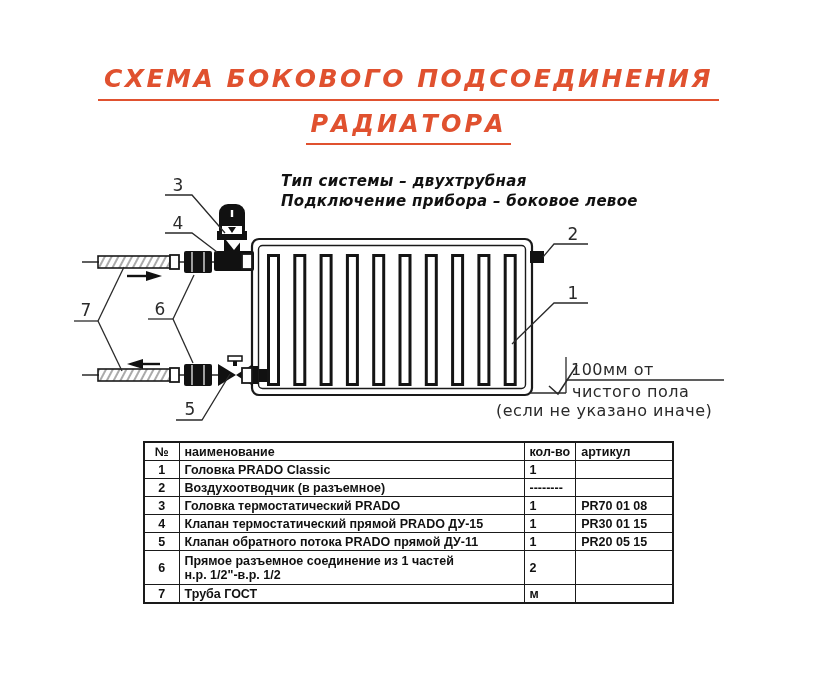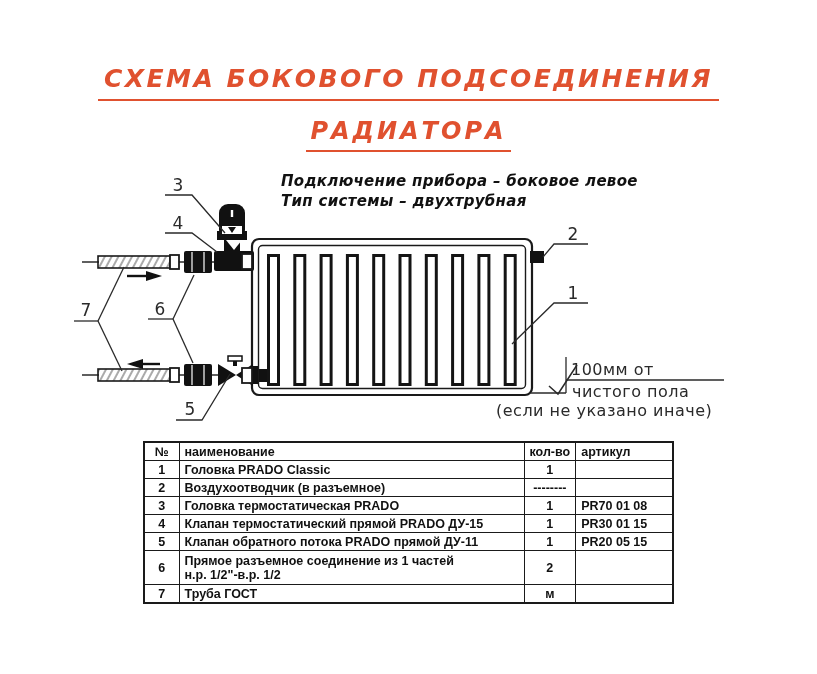--- a/index.html
+++ b/index.html
@@ -4,21 +4,21 @@
 <style>
   html,body{margin:0;padding:0;background:#fff;}
   .page{position:relative;width:817px;height:674px;background:#fff;overflow:hidden;
         font-family:"DejaVu Sans",sans-serif;color:#1a1a1a;}
 
   
   .title-wrap{position:absolute;top:64px;left:0;width:100%;text-align:center;}
   .title-line{display:inline-block;color:#e0512f;font-style:italic;font-weight:bold;
               font-size:25px;letter-spacing:2.5px;border-bottom:2.5px solid #e0512f;
               padding:0 6px 6px 6px;}
-  .title-line2{display:inline-block;margin-top:16px;color:#e0512f;font-style:italic;font-weight:bold;
+  .title-line2{display:inline-block;margin-top:9px;color:#e0512f;font-style:italic;font-weight:bold;
               font-size:24px;letter-spacing:3px;border-bottom:2.5px solid #e0512f;
               padding:0 4px 5px 4px;}
 
   
   .notes{position:absolute;left:281px;top:171px;font-style:italic;font-weight:bold;
          font-size:15px;line-height:20px;letter-spacing:0.3px;color:#111;}
 
   
   .diagram{position:absolute;left:0;top:0;width:817px;height:674px;}
   .diagram text{font-family:"DejaVu Sans",sans-serif;fill:#2a2a2a;}
@@ -26,37 +26,37 @@
   .dim{font-size:16px;letter-spacing:0.5px;}
 
   
   .parts{position:absolute;left:143px;top:441px;border-collapse:collapse;
          font-family:"Liberation Sans","DejaVu Sans",sans-serif;
          font-size:12.5px;font-weight:bold;color:#111;table-layout:fixed;}
   .parts td{border:1.5px solid #1a1a1a;padding:0 5px;height:17px;line-height:14px;
             overflow:hidden;white-space:nowrap;}
   .parts{border:2px solid #1a1a1a;}
   .c-num{text-align:center;padding:0 2px;}
-  .c-qty{text-align:center;}
+  .c-qty{text-align:left;}
   .row-tall td{height:33px;}
   .name2{font-weight:bold;}
 </style>
 </head>
 <body>
 
 <div class="page">
 
   <div class="title-wrap">
     <div><span class="title-line">СХЕМА БОКОВОГО ПОДСОЕДИНЕНИЯ</span></div>
     <div><span class="title-line2">РАДИАТОРА</span></div>
   </div>
 
   <div class="notes">
+    <div>Тип системы – двухтрубная</div>
     <div>Подключение прибора – боковое левое</div>
-    <div>Тип системы – двухтрубная</div>
   </div>
 
   <svg class="diagram" viewBox="0 0 817 674">
     <defs>
       <pattern id="hatch" patternUnits="userSpaceOnUse" width="6" height="14" patternTransform="rotate(28)">
         <line x1="3" y1="0" x2="3" y2="14" stroke="#555" stroke-width="1"></line>
       </pattern>
     </defs>
 
     <g>
@@ -199,21 +199,21 @@
       <td></td>
     </tr>
     <tr>
       <td class="c-num">2</td>
       <td>Воздухоотводчик (в разъемное)</td>
       <td class="c-qty">--------</td>
       <td></td>
     </tr>
     <tr>
       <td class="c-num">3</td>
-      <td>Головка термостатическая PRADO</td>
+      <td>Головка термостатический PRADO</td>
       <td class="c-qty">1</td>
       <td>PR70 01 08</td>
     </tr>
     <tr>
       <td class="c-num">4</td>
       <td>Клапан термостатический прямой PRADO ДУ-15</td>
       <td class="c-qty">1</td>
       <td>PR30 01 15</td>
     </tr>
     <tr>

